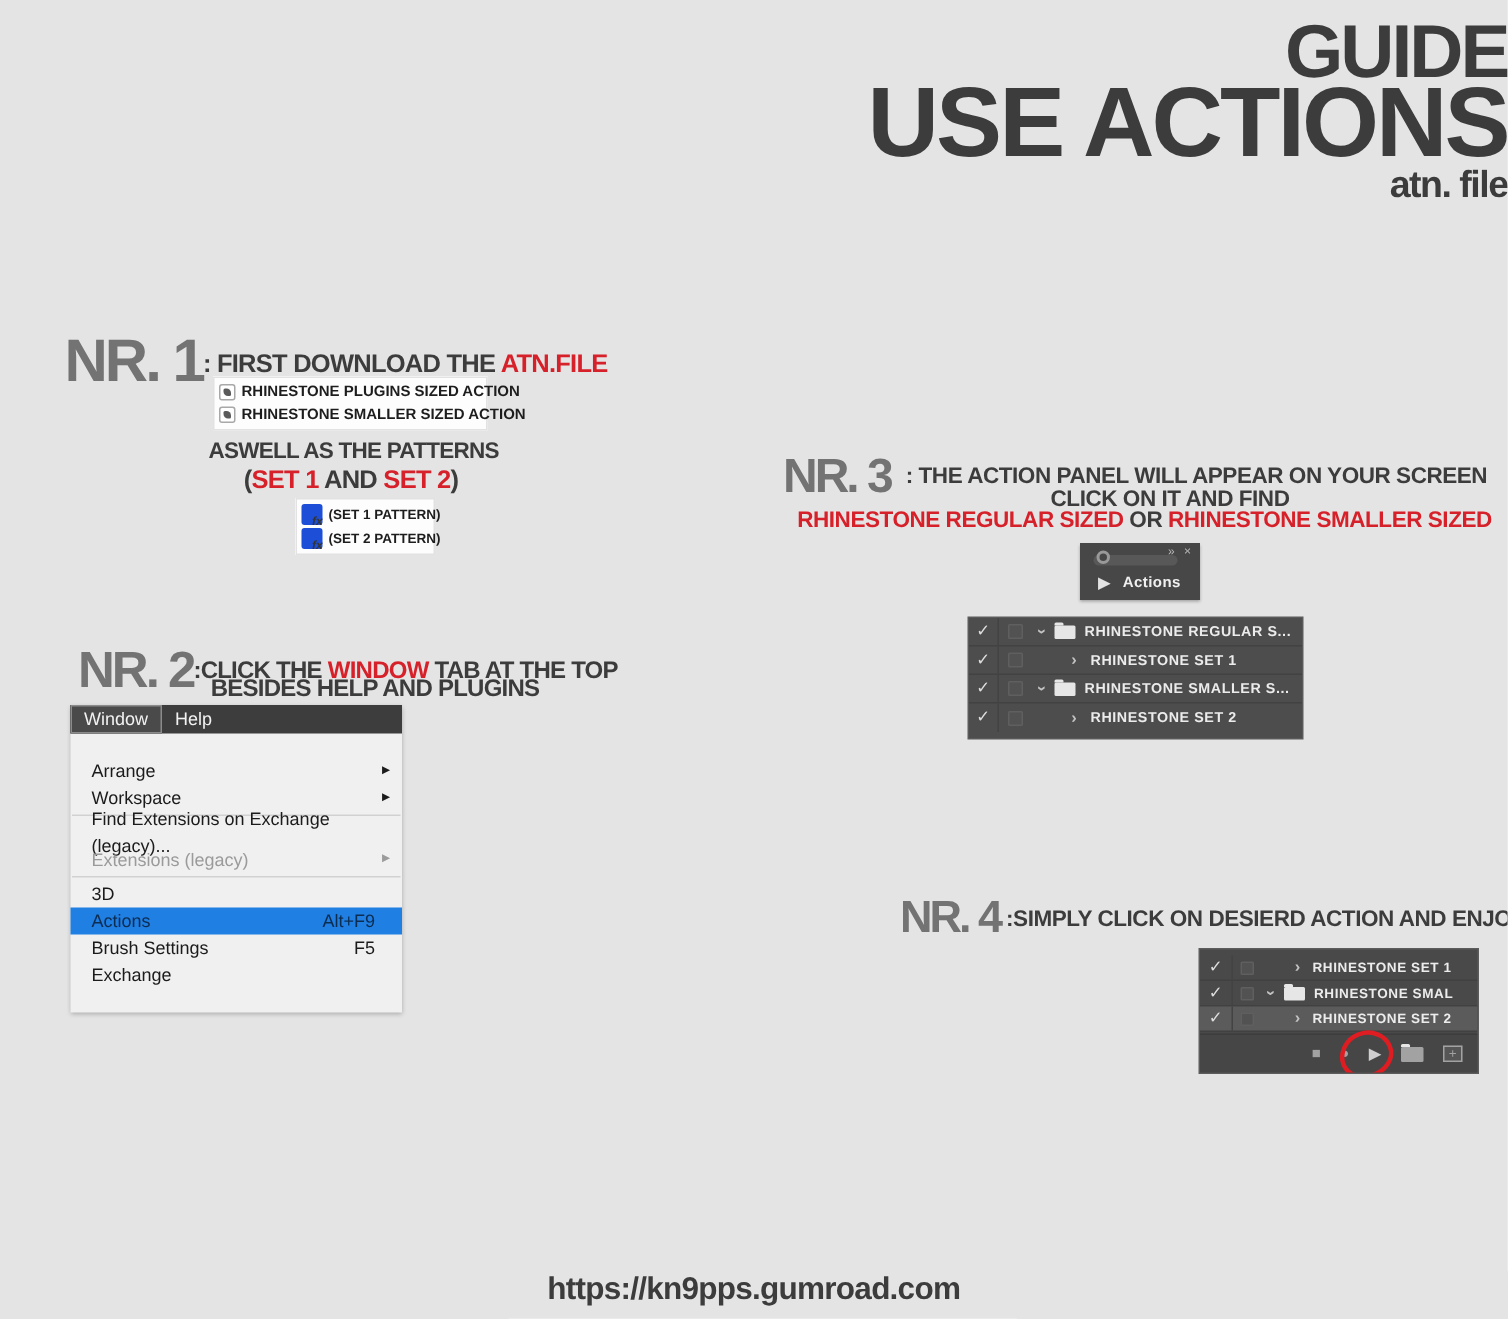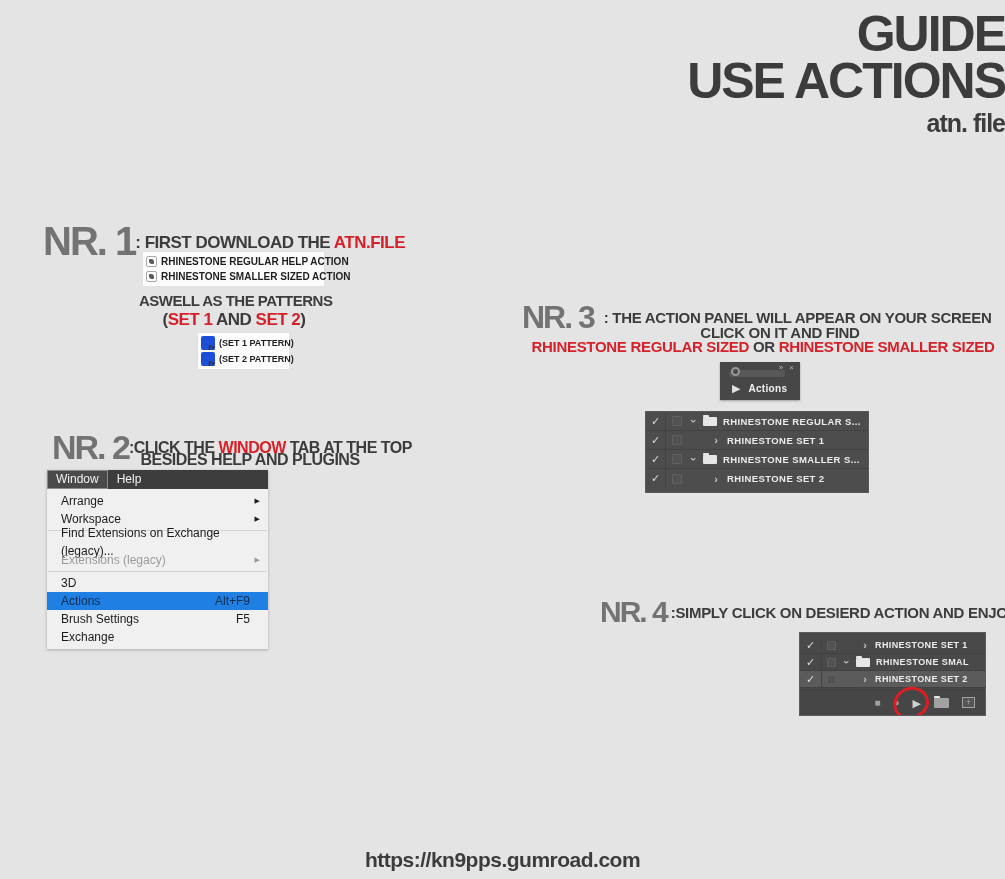--- a/index.html
+++ b/index.html
@@ -2,21 +2,21 @@
 <html><head>
 <meta charset="utf-8">
 <style>
   * { margin:0; padding:0; box-sizing:border-box; }
   body { font-family:"Liberation Sans", sans-serif; }
   #canvas { position:relative; width:1005px; height:879px; background:#e5e4e4; overflow:hidden; }
 
   
   .title-block { position:absolute; left:0; top:10px; width:1005px; text-align:right; color:#3d3c3c; }
   .title-l1 { font-size:50px; font-weight:bold; letter-spacing:-2px; line-height:48px; }
-  .title-l2 { font-size:50px; font-weight:bold; letter-spacing:-2px; line-height:46px; }
+  .title-l2 { font-size:66px; font-weight:bold; letter-spacing:-2px; line-height:46px; }
   .title-sub { font-size:25px; font-weight:bold; letter-spacing:-1px; line-height:30px; margin-top:4px; }
 
   .red { color:#d6212a; }
   .dark { color:#3d3c3c; }
 
   
   .step-head { position:absolute; display:flex; align-items:center; white-space:nowrap; }
   .step-num { font-weight:bold; color:#737373; letter-spacing:-2px; }
   .step-text { font-weight:bold; color:#3d3c3c; }
 
@@ -28,21 +28,21 @@
   .fx-icon { width:12px; height:11px; background:#fff; border:7px solid #1d4ed8; border-radius:2px; margin-right:4px; font-size:8px; font-style:italic; font-weight:bold; color:#333; text-align:center; line-height:9px; flex:0 0 auto; }
   .file-label { font-size:10px; font-weight:bold; color:#1d1d1d; letter-spacing:0; }
 
   .center-note { position:absolute; text-align:center; font-weight:bold; color:#3d3c3c; white-space:nowrap; }
 
   
   .menu { position:absolute; left:47px; top:470px; width:221px; background:#f1f0f0; box-shadow:0 1px 3px rgba(0,0,0,0.25); }
   .menu-bar { height:19px; background:#3d3d3d; display:flex; align-items:stretch; font-size:12px; color:#f2f2f2; }
   .menu-bar-item { padding:0 9px; line-height:19px; }
   .menu-bar-item.sel { background:#4a4a4a; box-shadow:0 0 0 1px #8b8b8b inset; }
-  .menu-body { padding:3px 0; }
+  .menu-body { padding:16px 0; }
   .menu-item { height:18px; line-height:18px; font-size:12px; color:#1b1b1b; padding-left:14px; padding-right:6px; display:flex; align-items:center; position:relative; }
   .menu-item .lbl { flex:1 1 auto; }
   .menu-item .sc { font-size:12px; padding-right:12px; }
   .menu-item .sub-arrow { font-size:7px; color:#1b1b1b; margin-left:auto; padding-right:2px; }
   .menu-item.disabled, .menu-item.disabled .sub-arrow { color:#9b9b9b; }
   .menu-item.hl { background:#1f7fe3; color:#0c2c50; }
   .menu-item.hl .sc { color:#0c2c50; }
   .menu-sep { height:1px; background:#d2d1d1; margin:2px 1px; }
 
   
@@ -94,21 +94,21 @@
   </div>
 
   <div class="step-head" style="left:43px; top:219px;">
     <span class="step-num" style="font-size:40px;">NR. 1</span>
     <span class="step-text" style="font-size:17px; letter-spacing:-0.5px; margin-top:2px;"><span>: FIRST DOWNLOAD THE </span><span class="red">ATN.FILE</span></span>
   </div>
 
   <div class="file-box" style="left:142px; top:251px; width:183px;">
     <div class="file-row">
       <span class="file-icon"></span>
-      <span class="file-label">RHINESTONE REGULAR HELP ACTION</span>
+      <span class="file-label">RHINESTONE PLUGINS SIZED ACTION</span>
     </div>
     <div class="file-row">
       <span class="file-icon"></span>
       <span class="file-label">RHINESTONE SMALLER SIZED ACTION</span>
     </div>
   </div>
 
   <div class="center-note" style="left:139px; top:292px; width:190px; font-size:15px; letter-spacing:-0.5px;">ASWELL AS THE PATTERNS</div>
   <div class="center-note" style="left:139px; top:310px; width:190px; font-size:17px; letter-spacing:-0.5px;"><span class="dark">(</span><span class="red">SET 1</span><span class="dark"> AND </span><span class="red">SET 2</span><span class="dark">)</span></div>
 

